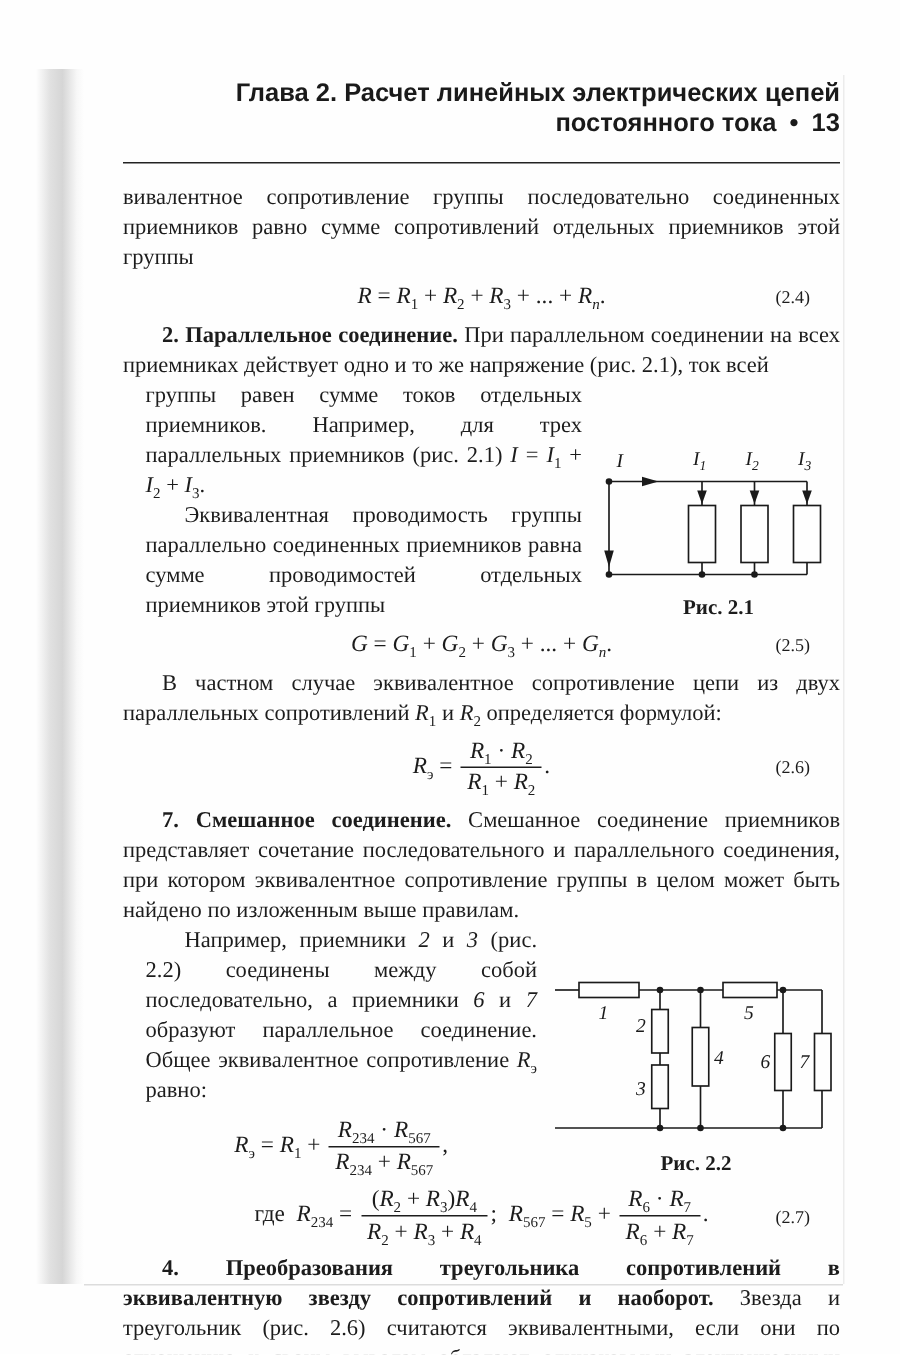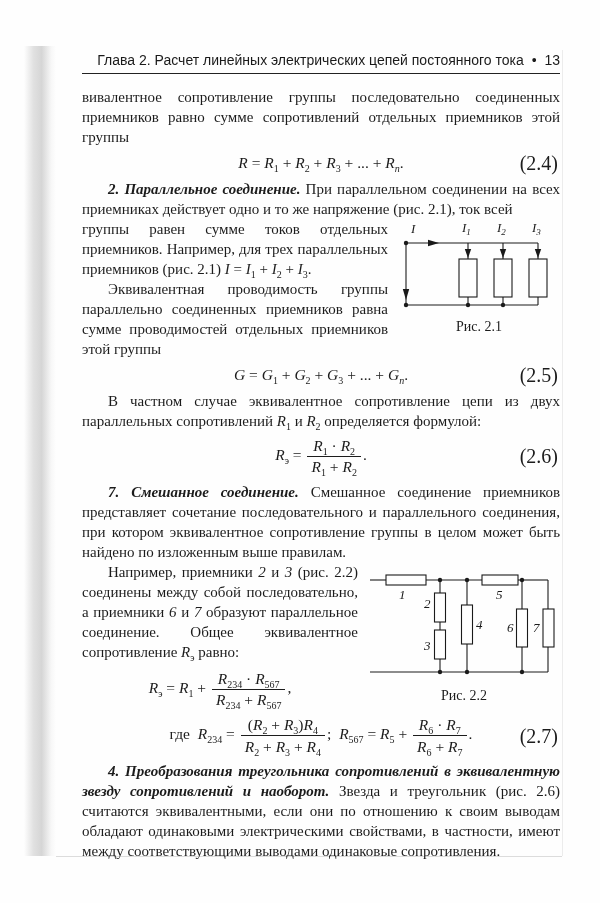--- a/index.html
+++ b/index.html
@@ -7,44 +7,44 @@
         font-family:"Liberation Serif",serif;color:#1c1c1c;}
   
   .gutter{position:absolute;left:24px;top:46px;width:32px;height:810px;
     background:linear-gradient(90deg,rgba(120,120,120,0) 0%,rgba(120,120,120,0.22) 30%,
       rgba(120,120,120,0.30) 55%,rgba(120,120,120,0.05) 85%,rgba(120,120,120,0) 100%);}
   .edge-bottom{position:absolute;left:56px;top:856px;width:506px;height:1px;background:#dcdcdc;}
   .edge-right{position:absolute;left:562px;top:50px;width:1px;height:806px;background:#ececec;}
 
   .content{position:absolute;left:82px;top:52px;width:478px;}
 
-  .header{font-family:"Liberation Sans",sans-serif;font-size:14px;text-align:right;
-    padding-bottom:5px;border-bottom:1.6px solid #222;margin-bottom:13px;color:#1a1a1a;}
+  .header{font-family:"Liberation Sans",sans-serif;font-size:17px;text-align:right;
+    padding-bottom:16px;border-bottom:1.6px solid #222;margin-bottom:13px;color:#1a1a1a;font-weight:bold;}
   .header .sep{margin:0 4px;}
 
   p{margin:0;font-size:15px;line-height:20px;text-align:justify;}
   .indent{text-indent:26px;}
 
   .it{font-style:italic;}
-  .bdit{font-weight:bold;font-style:italic;}
+  .bdit{font-weight:bold;}
   sub{font-size:10px;line-height:0;}
 
   .formula{position:relative;text-align:center;font-size:15.5px;margin:6px 0;line-height:20px;font-family:Liberation Serif, serif;}
-  .formula .tag{position:absolute;right:2px;top:50%;transform:translateY(-50%);
-    font-style:normal;font-size:20px;}
+  .formula .tag{position:absolute;right:20px;top:50%;transform:translateY(-50%);
+    font-style:normal;font-size:12px;}
   .frac{display:inline-block;vertical-align:middle;text-align:center;line-height:1.12;margin:0 2px;}
   .frac .num{display:block;border-bottom:1.1px solid #1c1c1c;padding:0 4px 1.5px;}
   .frac .den{display:block;padding:1.5px 4px 0;}
 
-  .row{display:flex;align-items:flex-start;}
+  .row{display:flex;align-items:flex-end;margin-left:15px;}
   .col-text{flex:1;padding-right:10px;}
   .fig-box{flex:none;text-align:center;}
   .fig21{width:162px;}
   .fig22{width:192px;}
-  .figcap{font-weight:normal;font-size:14px;margin-top:4px;text-align:center;}
+  .figcap{font-weight:bold;font-size:14px;margin-top:4px;text-align:center;}
   .formula.in-col{margin:8px 0 2px;}
   svg text{font-family:"Liberation Serif",serif;font-style:italic;font-size:13px;fill:#1a1a1a;}
   svg .ssub{font-size:9px;}
 </style>
 </head>
 <body>
 
 <div id="page">
   <div class="gutter"></div>
   <div class="edge-bottom"></div>

